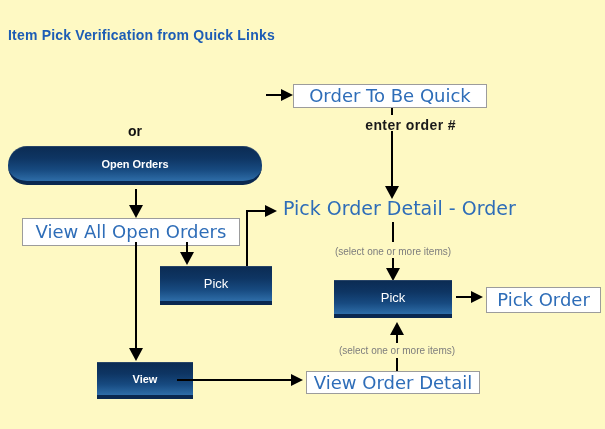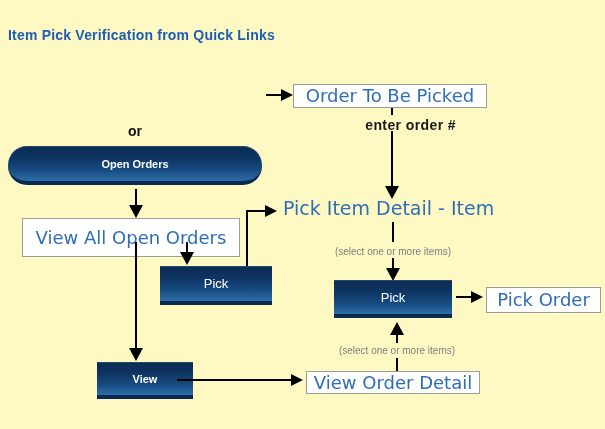--- a/index.html
+++ b/index.html
@@ -83,42 +83,42 @@
 
 <div id="canvas">
 
   <div class="title">Item Pick Verification from Quick Links</div>
 
 
   <div class="hl" style="left:266px;top:94px;width:16px;"></div>
   <div class="ah ah-r" style="left:281px;top:89px;"></div>
 
   <div class="fbox" style="left:293px;top:84px;width:194px;height:24px;">
-    <span>Order To Be Picked</span>
+    <span>Order To Be Quick</span>
   </div>
 
   <div class="vl" style="left:391px;top:108px;height:7px;"></div>
   <div class="small-label" style="left:336px;top:117px;width:120px;">enter order #</div>
   <div class="vl" style="left:391px;top:131px;height:56px;"></div>
   <div class="ah ah-d" style="left:385px;top:186px;"></div>
 
   <div class="plain" style="left:8px;top:123px;width:254px;">or</div>
 
   <div class="btn" style="left:8px;top:146px;width:254px;height:39px;border-radius:19px;">
     <span class="lbl">Open Orders</span>
   </div>
 
   <div class="vl" style="left:135px;top:189px;height:17px;"></div>
   <div class="ah ah-d" style="left:129px;top:205px;"></div>
 
-  <div class="fbox" style="left:22px;top:218px;width:218px;height:39px;">
+  <div class="fbox" style="left:22px;top:218px;width:218px;height:28px;">
     <span>View All Open Orders</span>
   </div>
 
-  <div class="heading" style="left:283px;top:199px;">Pick Item Detail - Item</div>
+  <div class="heading" style="left:283px;top:199px;">Pick Order Detail - Order</div>
   <div class="vl" style="left:246px;top:211px;height:55px;"></div>
   <div class="hl" style="left:246px;top:210px;width:20px;"></div>
   <div class="ah ah-r" style="left:265px;top:205px;"></div>
 
   <div class="vl" style="left:392px;top:222px;height:20px;"></div>
   <div class="note" style="left:313px;top:246px;width:160px;">(select one or more items)</div>
   <div class="vl" style="left:392px;top:258px;height:11px;"></div>
   <div class="ah ah-d" style="left:386px;top:268px;"></div>
 
   <div class="vl" style="left:186px;top:242px;height:11px;"></div>

